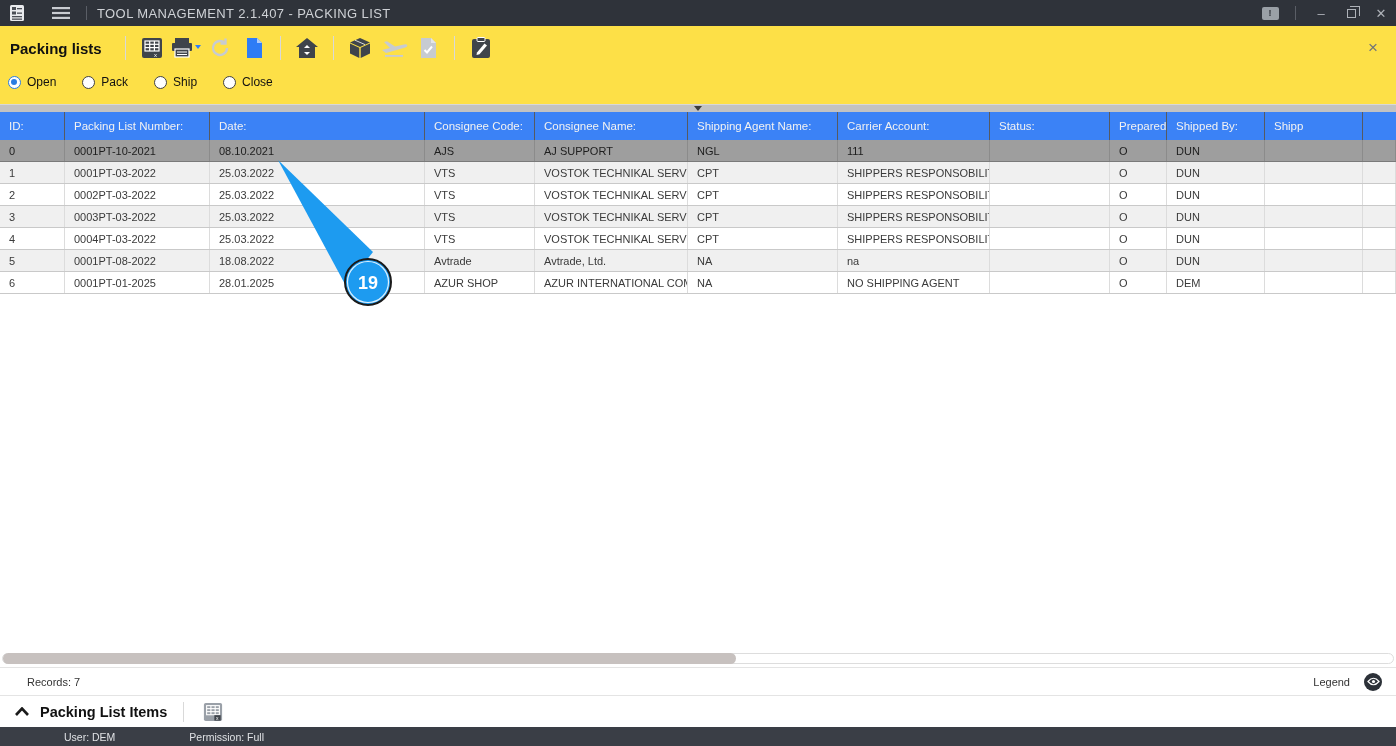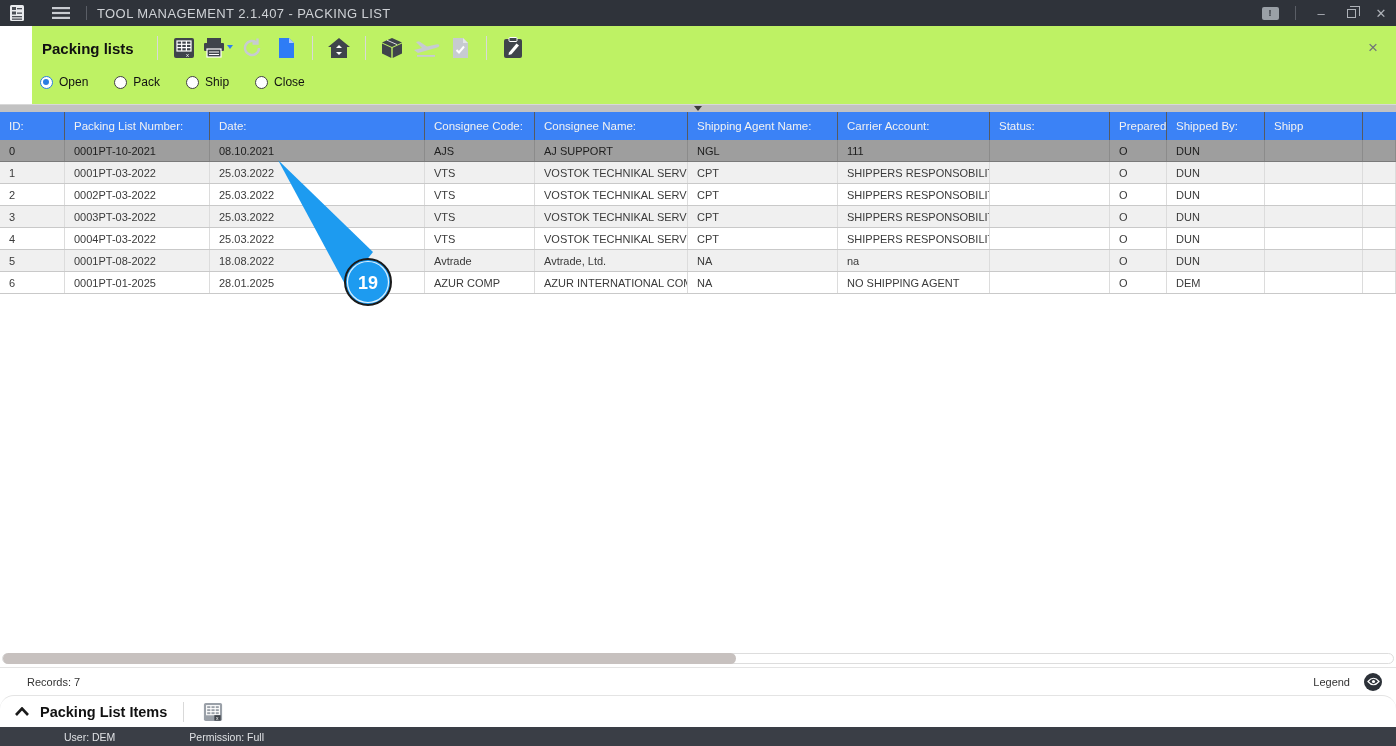--- a/index.html
+++ b/index.html
@@ -13,21 +13,21 @@
   .titlebar .hamburger { margin-left:20px; width:30px; height:26px; display:flex; align-items:center; justify-content:center; cursor:pointer; }
   .tb-sep { width:1px; height:14px; background:#5a5e66; margin:0 10px; }
   .titlebar .title { font-size:13px; letter-spacing:0.4px; color:#cfd2d6; }
   .titlebar .spacer { flex:1; }
   .winbtn { width:30px; height:26px; display:flex; align-items:center; justify-content:center; color:#aeb2b8; font-size:13px; cursor:pointer; }
   .feedback-badge { width:17px; height:13px; background:#9aa0a6; border-radius:2px; color:#2f333a; font-size:9px; font-weight:bold; display:flex; align-items:center; justify-content:center; }
   .restore-glyph { width:9px; height:9px; border:1px solid #aeb2b8; position:relative; }
   .restore-glyph:before { content:""; position:absolute; left:2px; top:-4px; width:9px; height:9px; border:1px solid #aeb2b8; border-left:none; border-bottom:none; }
 
   
-  .toolbar-wrap { background:#bef264;margin-left:32px; }
+  .toolbar-wrap { background:#fde047; }
   .toolbar { height:44px; display:flex; align-items:center; padding-left:10px; }
   .panel-title { font-size:15px; font-weight:bold; color:#111; margin-right:14px; }
   .tool-sep { width:1px; height:24px; background:#d9d9d9; margin:0 9px; }
   .tbtn { width:34px; height:32px; display:flex; align-items:center; justify-content:center; cursor:pointer; }
   .tbtn.disabled { cursor:default; }
   .toolbar .spacer { flex:1; }
   .close-x { color:#6f7479; font-size:17px; margin-right:18px; cursor:pointer; }
 
   
   .filter-row { height:24px; display:flex; align-items:center; padding-left:8px; gap:26px; }
@@ -57,21 +57,21 @@
   .hscroll-thumb { position:absolute; left:0; top:-1px; width:733px; height:11px; background:#c7c1bf; border-radius:6px; cursor:grab; }
 
   
   .records-row { height:28px; border-top:1px solid #e4e4e4; display:flex; align-items:center; padding:0 14px 0 27px; }
   .records-text { font-size:11px; color:#333; }
   .records-row .spacer { flex:1; }
   .legend-label { font-size:11px; color:#333; margin-right:14px; cursor:pointer; }
   .eye-btn { width:18px; height:18px; border-radius:50%; background:#2c3138; display:flex; align-items:center; justify-content:center; cursor:pointer; }
 
   
-  .items-header { height:32px; border-top:1px solid #e4e4e4; display:flex; align-items:center; padding-left:12px; background:#fff;border-radius:14px; }
+  .items-header { height:32px; border-top:1px solid #e4e4e4; display:flex; align-items:center; padding-left:12px; background:#fff; }
   .collapse-btn { width:20px; height:20px; display:flex; align-items:center; justify-content:center; cursor:pointer; }
   .items-title { font-size:14.5px; font-weight:bold; color:#111; margin-left:8px; margin-right:16px; }
   .items-sep { width:1px; height:20px; background:#d9d9d9; margin-right:12px; }
 
   
   .statusbar { height:20px; background:#3a3e46; display:flex; align-items:center; padding-left:20px; gap:30px; }
   .statusbar span { color:#dfe1e4; font-size:10.5px;margin-left:44px; }
 
   
   .callout-svg { position:absolute; left:0; top:0; width:1396px; height:746px; pointer-events:none; z-index:20; }
@@ -324,21 +324,21 @@
       <div class="td"></div>
       <div class="td">O</div>
       <div class="td">DUN</div>
       <div class="td"></div>
       <div class="td"></div>
     </div>
     <div class="tr">
       <div class="td">6</div>
       <div class="td">0001PT-01-2025</div>
       <div class="td">28.01.2025</div>
-      <div class="td">AZUR COMP</div>
+      <div class="td">AZUR SHOP</div>
       <div class="td">AZUR INTERNATIONAL COMP...</div>
       <div class="td">NA</div>
       <div class="td">NO SHIPPING AGENT</div>
       <div class="td"></div>
       <div class="td">O</div>
       <div class="td">DEM</div>
       <div class="td"></div>
       <div class="td"></div>
     </div>
   </div>

